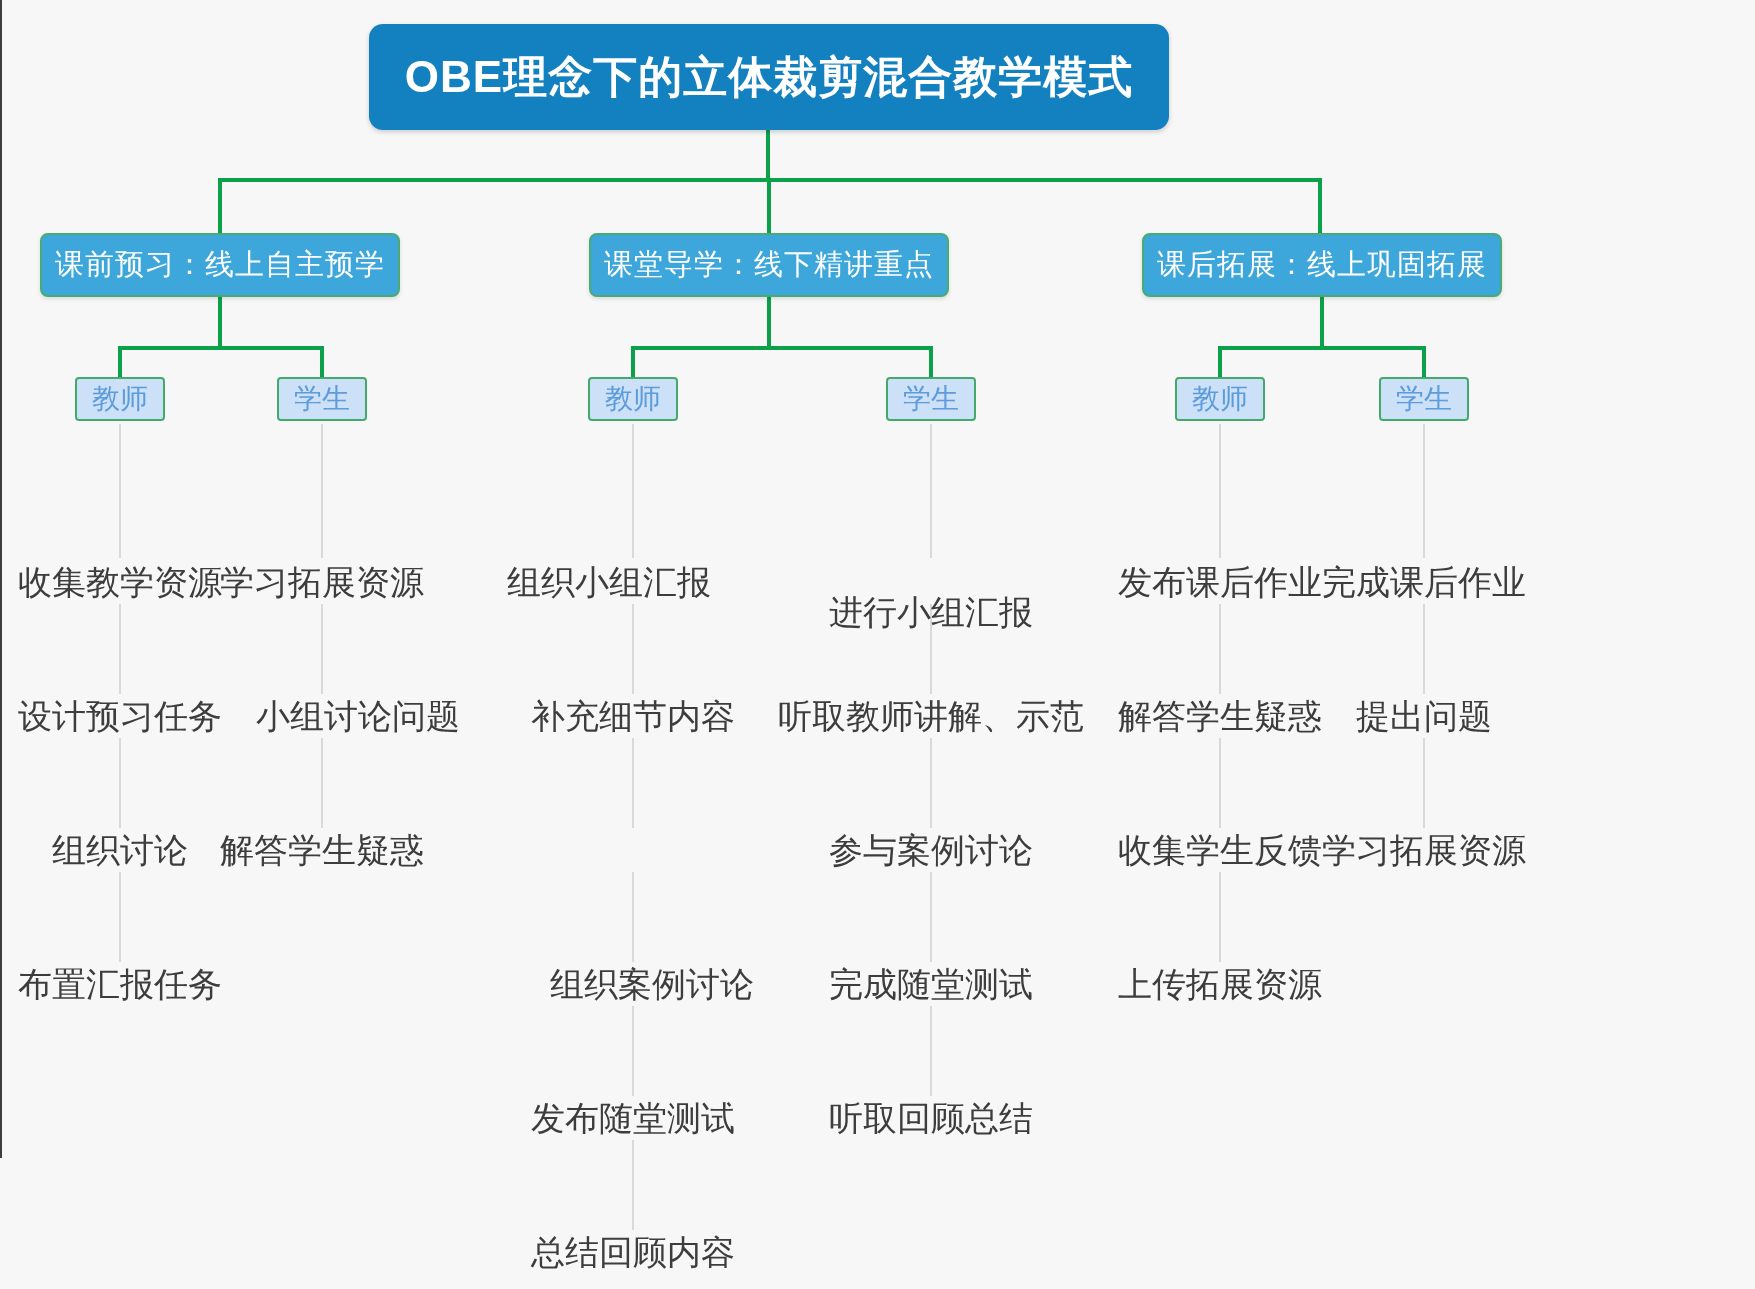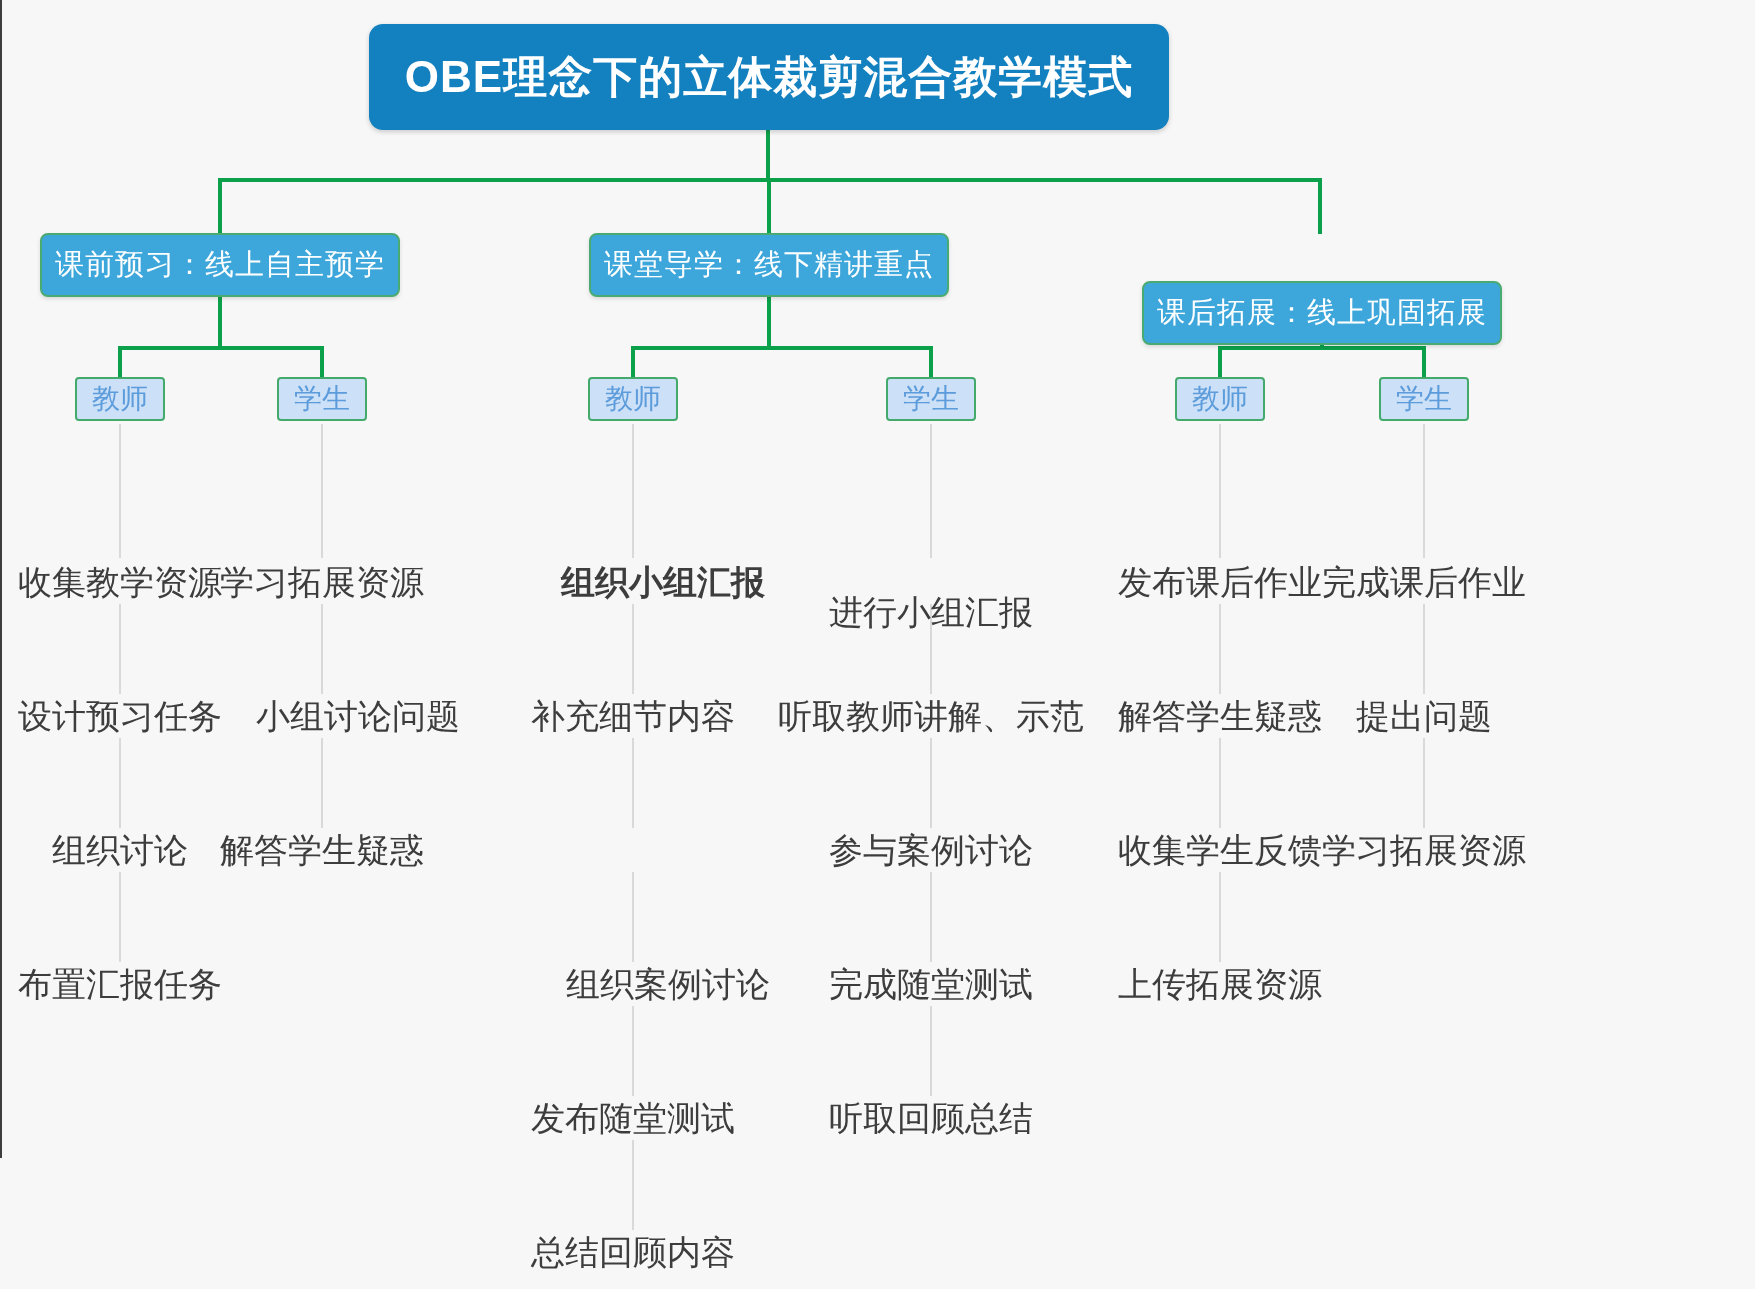--- a/index.html
+++ b/index.html
@@ -94,41 +94,41 @@
       <line x1="1424" y1="738" x2="1424" y2="828"></line>
     </g>
   </svg>
 
   <div class="edge-line"></div>
 
   <div class="node title-node">OBE理念下的立体裁剪混合教学模式</div>
 
   <div class="node branch-node" style="left:40px;">课前预习：线上自主预学</div>
   <div class="node branch-node" style="left:589px;">课堂导学：线下精讲重点</div>
-  <div class="node branch-node" style="left:1142px;margin-top:48px;">课后拓展：线上巩固拓展</div>
+  <div class="node branch-node" style="left:1142px;">课后拓展：线上巩固拓展</div>
 
   <div class="node role-node" style="left:75px;">教师</div>
   <div class="node role-node" style="left:277px;">学生</div>
   <div class="node role-node" style="left:588px;">教师</div>
   <div class="node role-node" style="left:886px;">学生</div>
   <div class="node role-node" style="left:1175px;">教师</div>
   <div class="node role-node" style="left:1379px;">学生</div>
 
   <div class="task" style="left:120px;top:583px;">收集教学资源</div>
   <div class="task" style="left:120px;top:717px;">设计预习任务</div>
   <div class="task" style="left:120px;top:851px;">组织讨论</div>
   <div class="task" style="left:120px;top:985px;">布置汇报任务</div>
 
   <div class="task" style="left:322px;top:583px;">学习拓展资源</div>
   <div class="task" style="left:322px;top:717px;margin-left:36px;">小组讨论问题</div>
   <div class="task" style="left:322px;top:851px;">解答学生疑惑</div>
 
-  <div class="task" style="left:663px;top:583px;font-weight:bold;">组织小组汇报</div>
+  <div class="task" style="left:609px;top:583px;">组织小组汇报</div>
   <div class="task" style="left:633px;top:717px;">补充细节内容</div>
-  <div class="task" style="left:668px;top:985px;">组织案例讨论</div>
+  <div class="task" style="left:652px;top:985px;">组织案例讨论</div>
   <div class="task" style="left:633px;top:1119px;">发布随堂测试</div>
   <div class="task" style="left:633px;top:1253px;">总结回顾内容</div>
 
   <div class="task" style="left:931px;top:583px;margin-top:30px;">进行小组汇报</div>
   <div class="task" style="left:931px;top:717px;">听取教师讲解、示范</div>
   <div class="task" style="left:931px;top:851px;">参与案例讨论</div>
   <div class="task" style="left:931px;top:985px;">完成随堂测试</div>
   <div class="task" style="left:931px;top:1119px;">听取回顾总结</div>
 
   <div class="task" style="left:1220px;top:583px;">发布课后作业</div>

